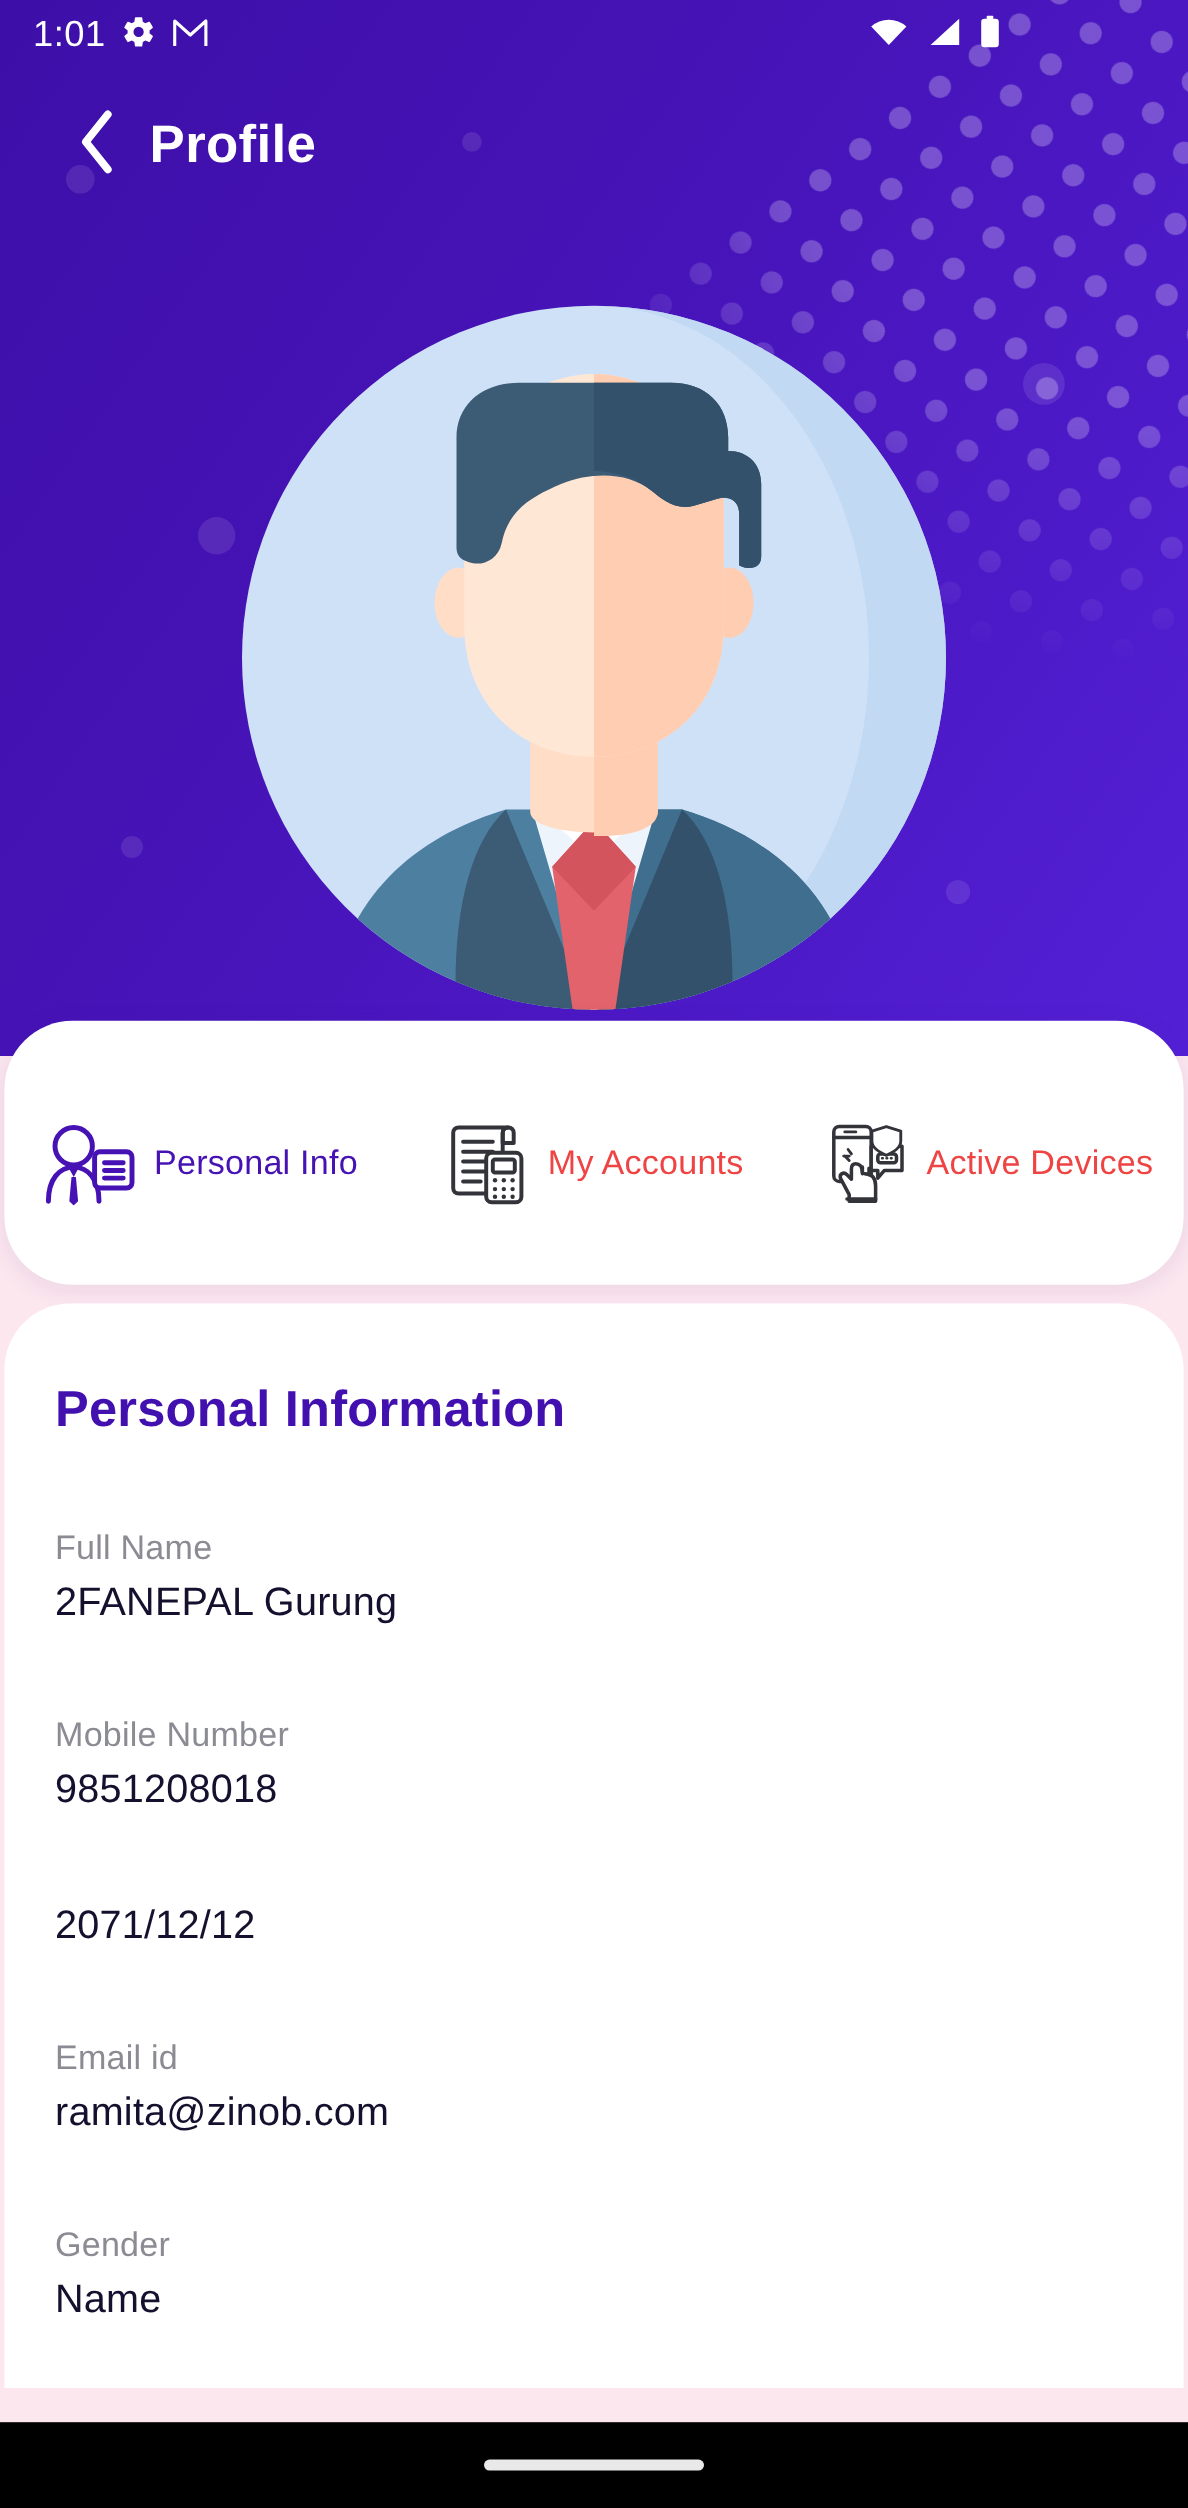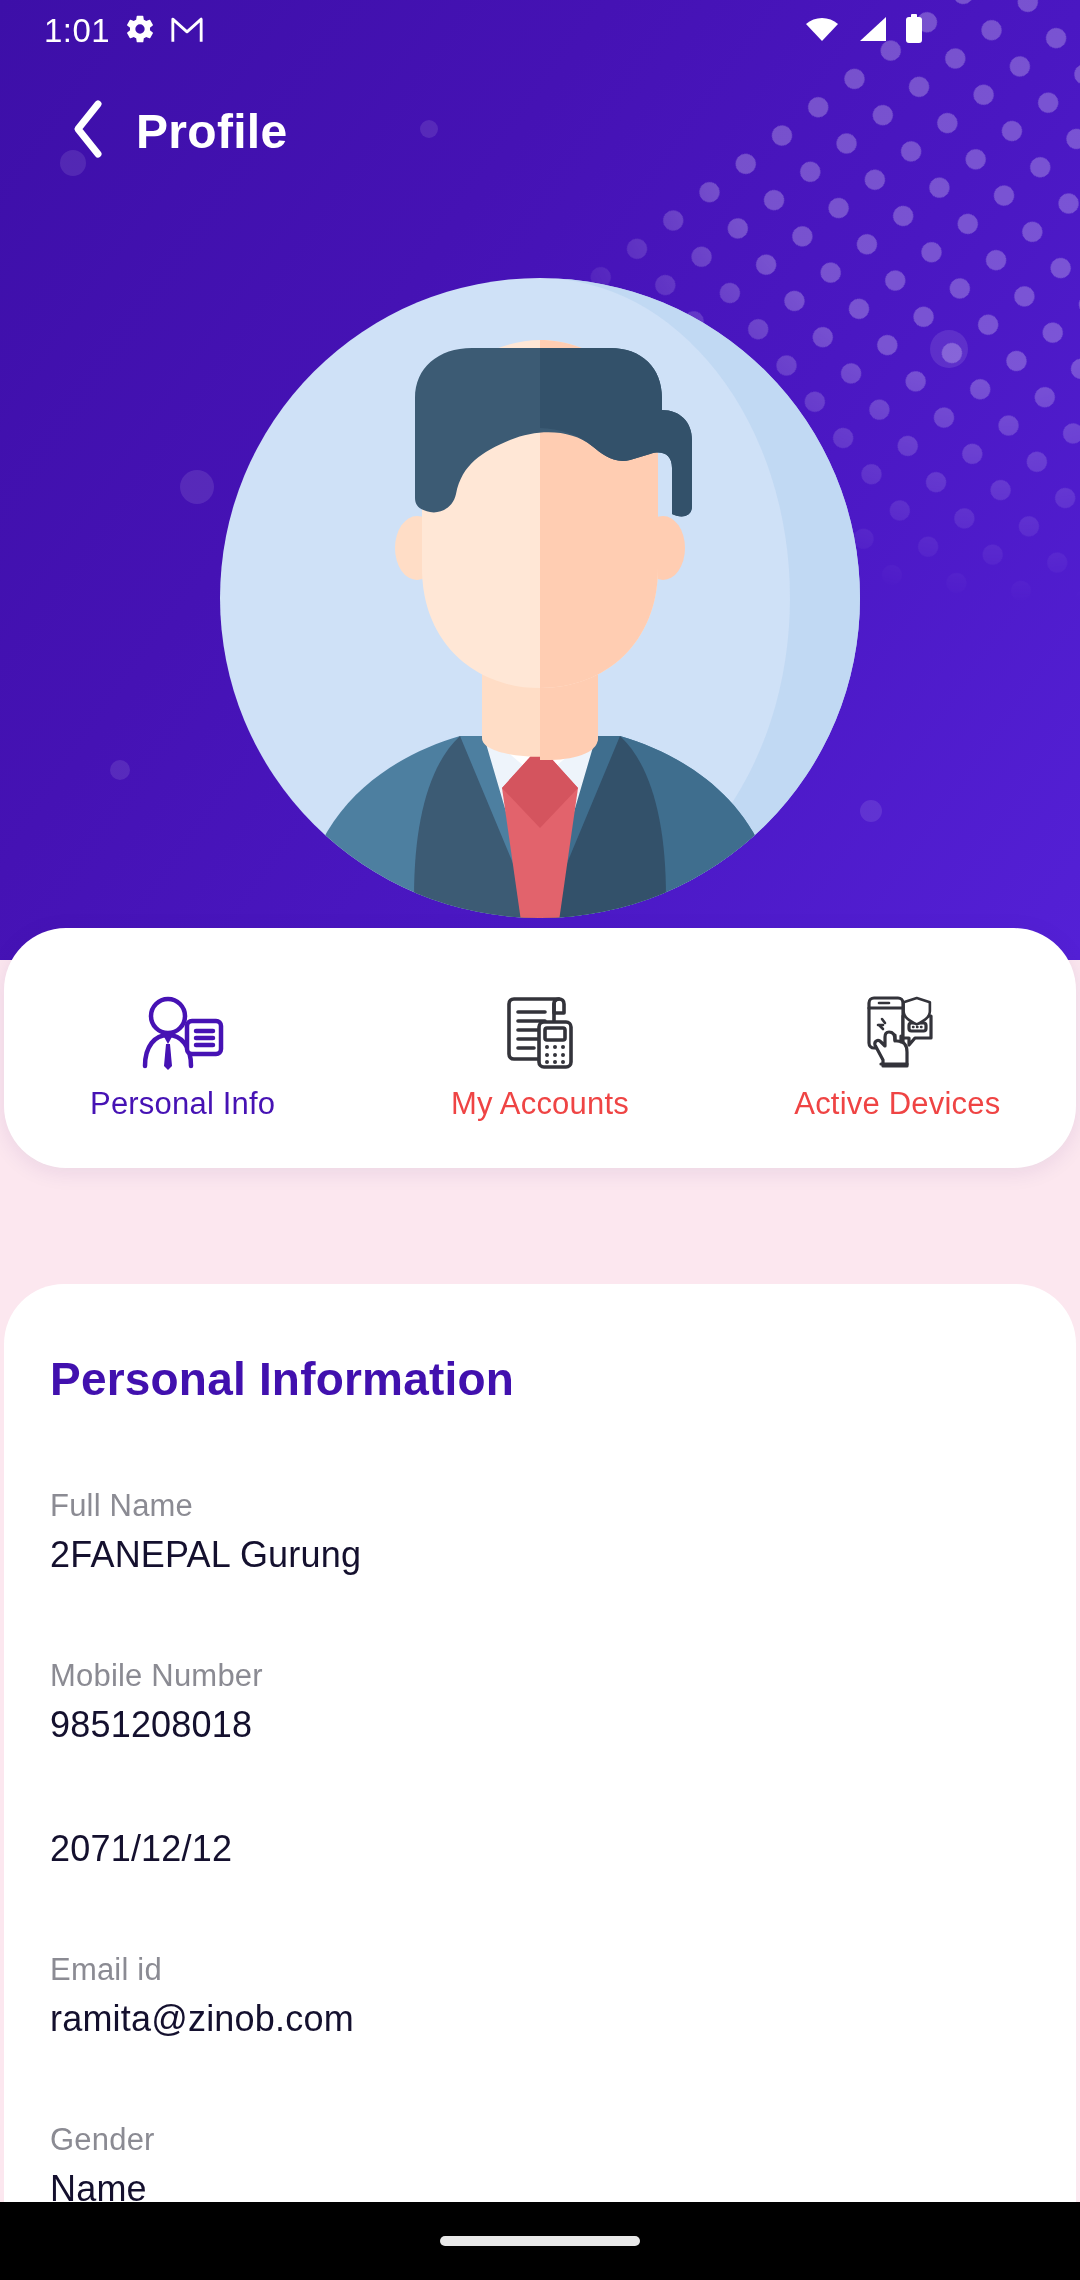--- a/index.html
+++ b/index.html
@@ -21,21 +21,21 @@
     opacity:.30; transform:rotate(-38deg); transform-origin:80% 20%;
     background-image:radial-gradient(circle, rgba(255,255,255,.85) 30%, rgba(255,255,255,0) 32%);
     background-size:46px 46px;
     -webkit-mask-image:radial-gradient(ellipse at 72% 18%, #000 0%, #000 38%, transparent 72%);
     mask-image:radial-gradient(ellipse at 72% 18%, #000 0%, #000 38%, transparent 72%);
   }
   .speck { position:absolute; border-radius:50%; background:rgba(255,255,255,.10); }
 
   
   .statusbar {
-    position:absolute; left:18px; top:0; width:932px; height:62px;
+    position:absolute; left:4px; top:0; width:932px; height:62px;
     display:flex; align-items:center; padding:0 26px; color:#fff; z-index:6;
   }
   .sb-left { display:flex; align-items:center; gap:14px; }
   .sb-time { font-size:33px; letter-spacing:.5px; }
   .sb-right { margin-left:auto; display:flex; align-items:center; gap:16px; }
   .ic { display:block; }
 
   
   .appbar {
     position:absolute; left:0; top:88px; width:1080px; height:86px;
@@ -50,29 +50,29 @@
     width:660px; height:660px; z-index:3;
   }
 
   
   .tabs-card {
     position:absolute; left:4px; top:928px; width:1072px; height:240px;
     background:#fff; border-radius:62px; z-index:5;
     box-shadow:0 4px 22px rgba(60,20,120,.09);
     display:flex; align-items:center;
   }
-  .tab { flex:1; display:flex; flex-direction:column; align-items:center; justify-content:center;
+  .tab { flex:1; display:flex; flex-direction:row; align-items:center; justify-content:center;
          gap:16px; cursor:pointer; height:100%; padding-top:18px; }
   .tab-ico { height:78px; display:flex; align-items:flex-end; justify-content:center; }
   .tab-lbl { font-size:31px; color:#ef4444; letter-spacing:.2px; }
   .tab.active .tab-lbl { color:#4612b4; }
 
   
   .info-card {
-    position:absolute; left:4px; top:1284px; width:1072px; height:986px;
+    position:absolute; left:4px; top:1185px; width:1072px; height:986px;
     background:#fff; border-radius:60px 60px 0 0; z-index:5; padding:0 46px;
   }
   .info-title { font-size:46px; font-weight:700; color:#4110ae; padding-top:68px; letter-spacing:.2px; }
   .field { margin-top:82px; }
   .field:first-of-type { margin-top:62px; }
   .f-label { font-size:31px; color:#8b8b93; letter-spacing:.2px; }
   .f-value { font-size:36px; color:#14102e; margin-top:10px; letter-spacing:.2px; }
 
   
   .navbar { position:absolute; left:0; bottom:0; width:1080px; height:78px; background:#000; z-index:9; }

